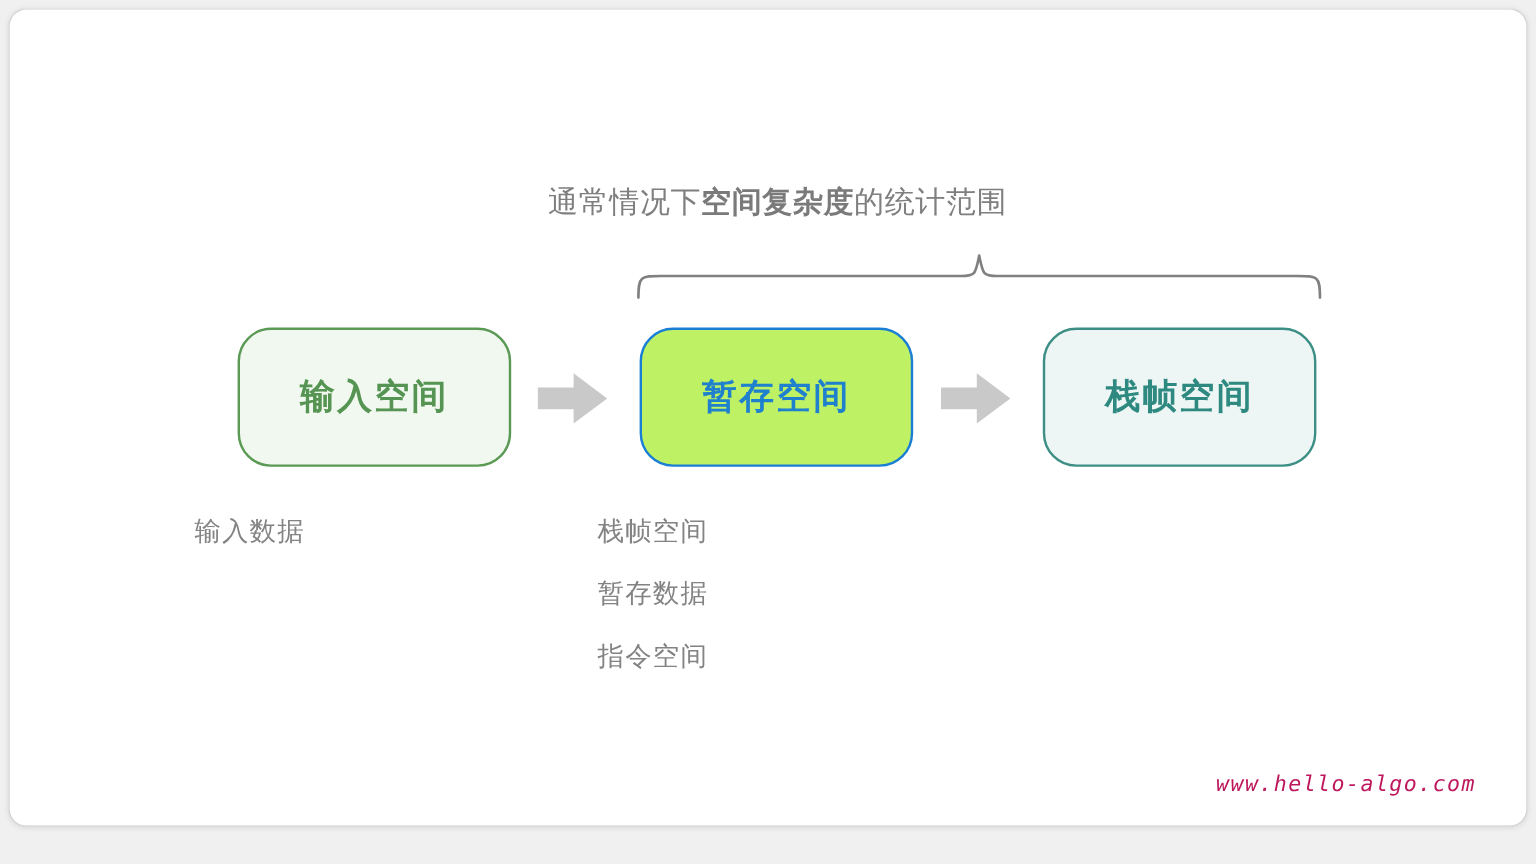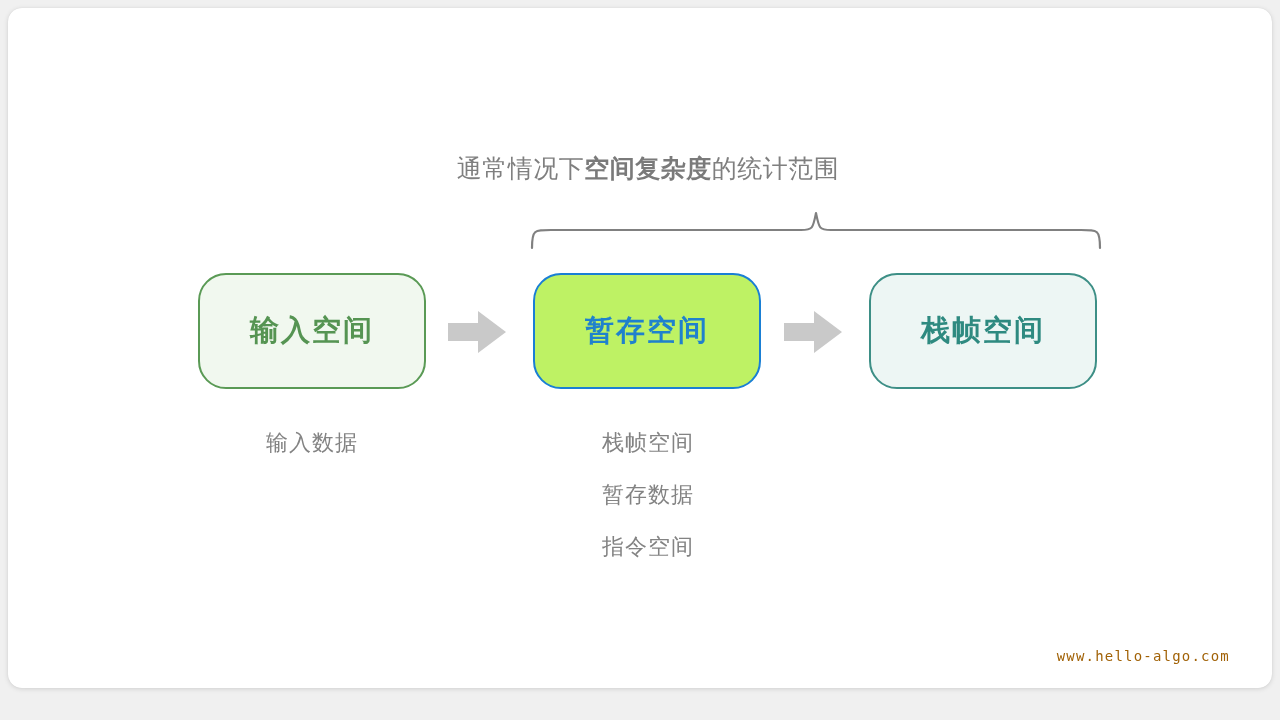--- a/index.html
+++ b/index.html
@@ -92,39 +92,39 @@
     height: 48px;
   }
   #arrow-1 { left: 440px; }
   #arrow-2 { left: 776px; }
 
   
   .caption-col {
     position: absolute;
     top: 420px;
     width: 300px;
-    text-align: center;
     color: #838383;
     font-size: 22px;
     letter-spacing: 1px;
   }
   .caption-col .line { margin-bottom: 22px; }
   #caption-input  { left: 154px; }
   #caption-temp   { left: 490px; }
   #caption-output { left: 825px; }
 
   
   #watermark {
     position: absolute;
     right: 42px;
     bottom: 24px;
     font-family: "DejaVu Sans Mono", "Liberation Mono", monospace;
-    font-size: 14px;
-    color: #a16207;
+    font-size: 18px;
+    color: #be185d;
     letter-spacing: 1.2px;
+    font-style: italic;
   }
 </style>
 </head>
 <body>
 
 <div id="canvas">
   <div id="card">
 
     <div id="brace-caption">
       <span>通常情况下</span><span class="bold">空间复杂度</span><span>的统计范围</span>

